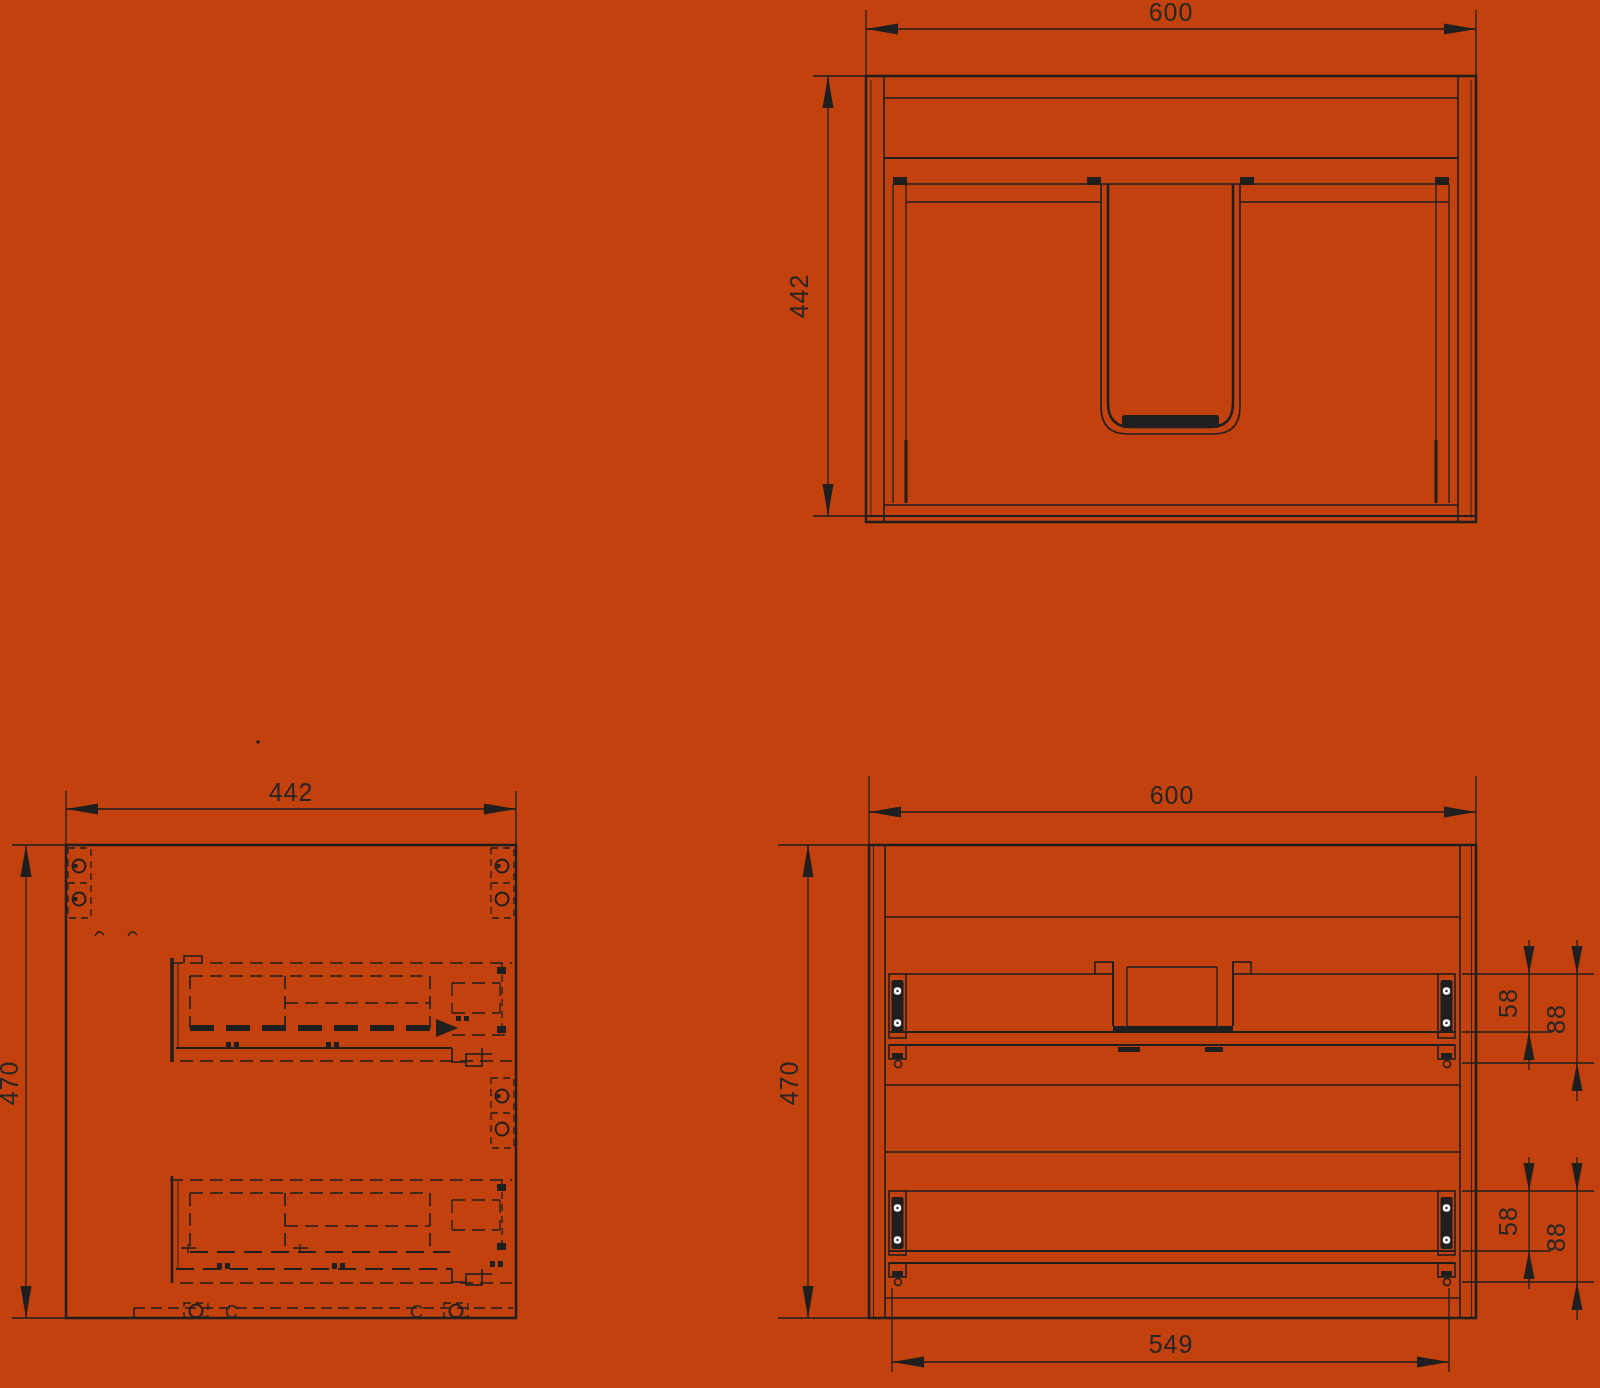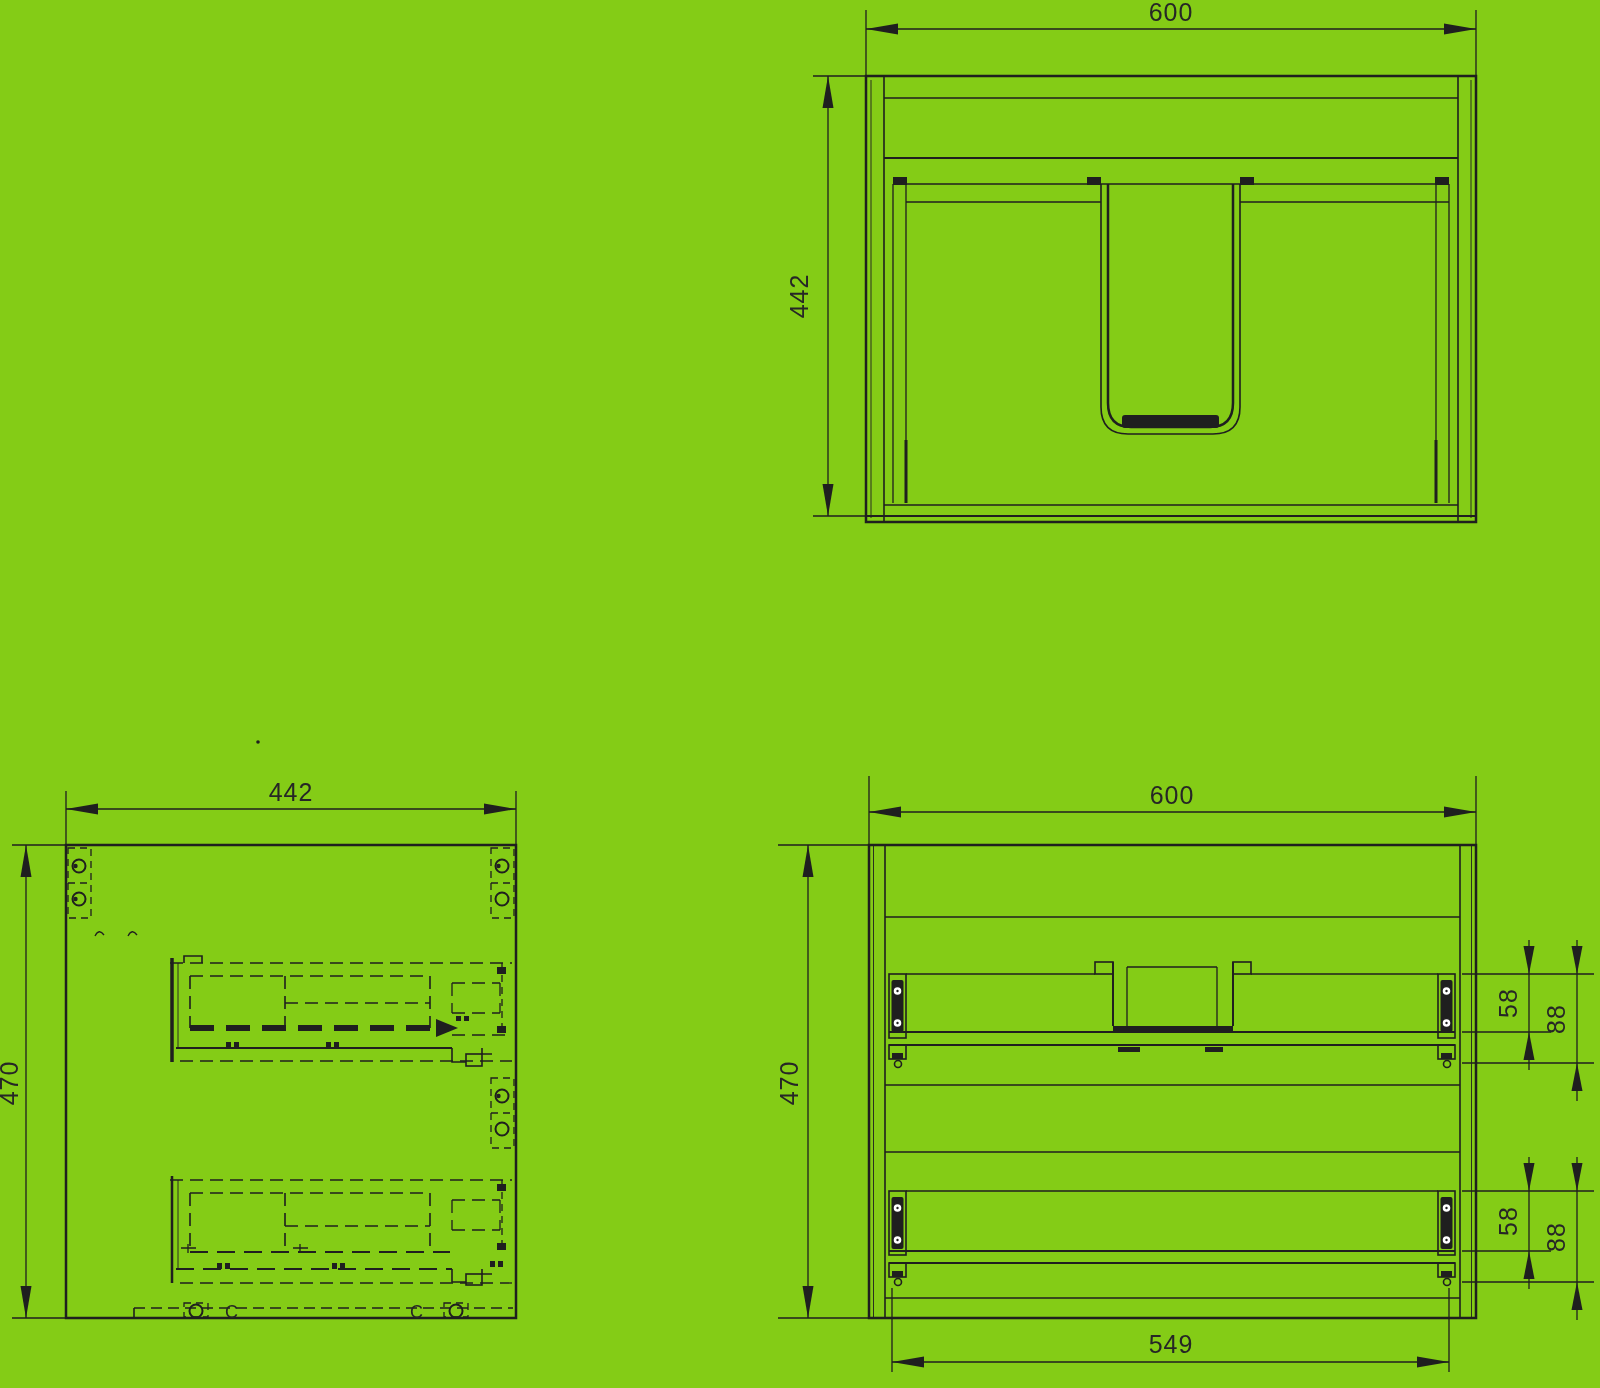--- a/index.html
+++ b/index.html
@@ -1,16 +1,16 @@
 <!DOCTYPE html>
 <html><head>
 <meta charset="utf-8">
 <style>
   html,body{margin:0;padding:0;background:#ffffff;}
-  .sheet{position:relative;width:1600px;height:1388px;background:#84cc16;overflow:hidden;}
+  .sheet{position:relative;width:1600px;height:1388px;background:#c2410c;overflow:hidden;}
   svg{position:absolute;left:0;top:0;width:100%;height:100%;}
   text{font-family:"Liberation Sans", sans-serif;fill:#262626;letter-spacing:1px;}
   .dim-text{font-size:25px;}
   .clip-text{font-size:18px;}
   .ln{stroke:#1f1f1f;fill:none;}
   .fl{fill:#1f1f1f;stroke:none;}
   .w05{stroke-width:0.9;} .w1{stroke-width:1.3;} .w15{stroke-width:1.6;} .w2{stroke-width:2;}
   .w25{stroke-width:2.5;} .w3{stroke-width:3;} .w35{stroke-width:3.5;} .w6{stroke-width:6;}
   .dsh{stroke-dasharray:13 7;} .dsh2{stroke-dasharray:18 9;} .dsh3{stroke-dasharray:24 12;}
   .dsh4{stroke-dasharray:7 5;} .dsh5{stroke-dasharray:11 6;}

